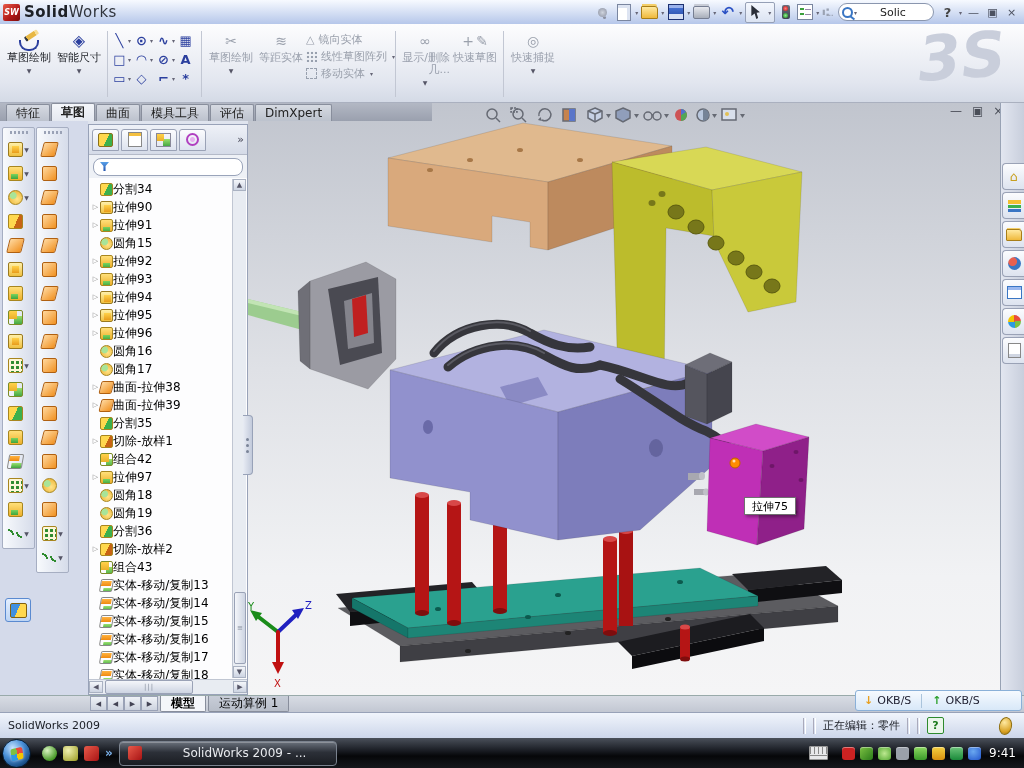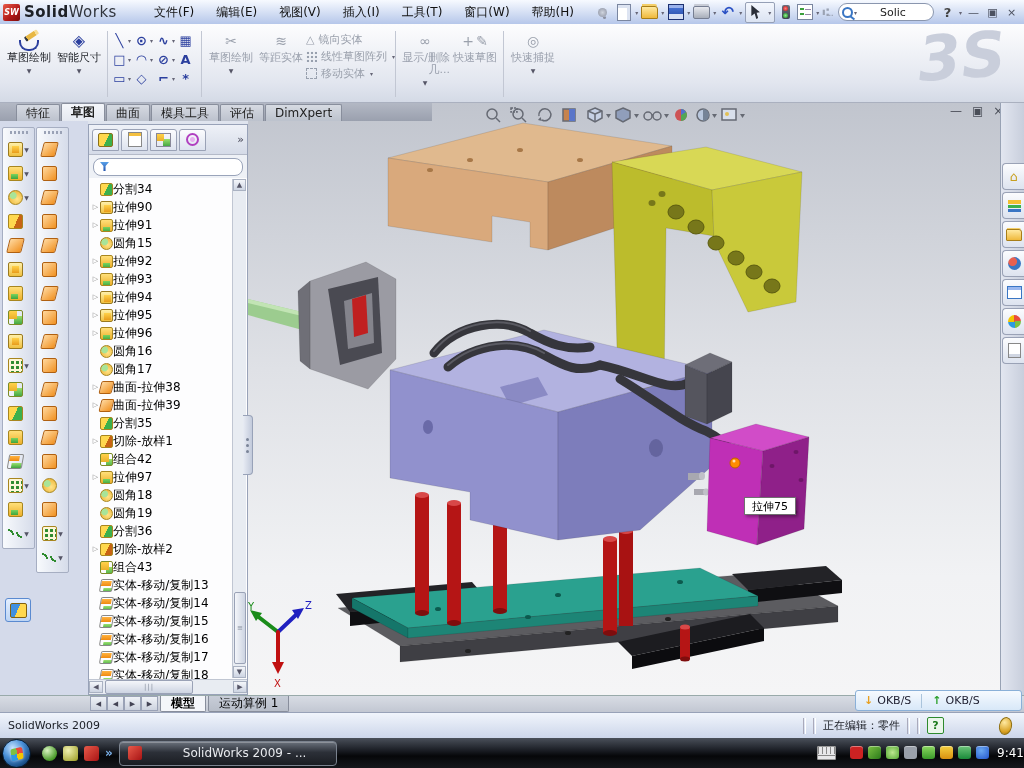--- a/index.html
+++ b/index.html
@@ -67,21 +67,21 @@
   .sgrid{display:grid;grid-template-columns:repeat(4,auto);grid-auto-rows:19px;align-items:center;padding-top:4px;column-gap:2px;}
   .sgi{display:flex;align-items:center;}
   .sgi .gly{color:#2b3f9e;font-size:13px;font-weight:bold;width:15px;text-align:center;line-height:1;}
   .rstack{display:flex;flex-direction:column;justify-content:flex-start;padding-top:5px;gap:3px;width:86px;}
   .srow{display:flex;align-items:center;gap:4px;font-size:11px;color:#9aa0ac;height:14px;white-space:nowrap;}
   .gdots{width:11px;height:11px;flex:none;background:radial-gradient(circle,#98a0ae 1.2px,transparent 1.6px);background-size:4px 4px;}
   .gmove{width:9px;height:9px;flex:none;border:1px dashed #98a0ae;}
   .rbtn .lbl{max-width:50px;text-align:right;}
 
   
-  .rtabs{left:0;top:103px;width:432px;height:18px;background:linear-gradient(#b3b8c4,#9aa0ae);display:flex;align-items:flex-end;padding-left:16px;box-sizing:border-box;gap:1px;}
+  .rtabs{left:0;top:103px;width:432px;height:18px;background:linear-gradient(#b3b8c4,#9aa0ae);display:flex;align-items:flex-end;padding-left:6px;box-sizing:border-box;gap:1px;}
   .rtab{font-size:12px;color:#222;background:linear-gradient(#d6dae2,#bcc2cd);border:1px solid #888e9c;border-bottom:none;
     padding:0 9px;height:16px;line-height:16px;border-radius:2px 2px 0 0;}
   .rtab.active{background:linear-gradient(#f4f6fa,#e4e8f0);font-weight:bold;height:17px;}
 
   
   .viewport{left:248px;top:103px;width:752px;height:592px;background:linear-gradient(#c1c5ce,#dfe1e6 45%,#f1f2f4 80%,#f5f5f6);}
   .model-svg{left:248px;top:121px;}
   .face{stroke:rgba(0,0,0,.18);stroke-width:.6;}
   .tooltip{left:744px;top:497px;width:50px;height:16px;background:#fff;border:1px solid #707070;
     box-shadow:2px 2px 3px rgba(0,0,0,.35);font-size:11px;color:#000;display:flex;align-items:center;justify-content:center;}
@@ -197,47 +197,37 @@
   .ql-olive{background:radial-gradient(circle at 35% 30%,#f0f0b0,#9a9a20);}
   .ql-sw{background:linear-gradient(135deg,#e85a4a,#a81414);}
   .ql-chev{color:#7ab0e8;font-size:12px;font-weight:bold;width:auto;}
   .task{height:23px;display:flex;align-items:center;gap:5px;color:#e8eaee;font-size:12px;padding:0 8px;margin-right:5px;
     border:1px solid #555b66;border-radius:4px;background:linear-gradient(#3c414a,#15171c 45%,#0a0b0e);
     box-shadow:inset 0 1px 0 rgba(255,255,255,.25);white-space:nowrap;overflow:hidden;}
   .task.active{background:linear-gradient(#6a717c,#2c3038 45%,#1a1d22);border-color:#7a828e;gap:41px;}
   .task .tic{width:14px;height:14px;flex:none;border-radius:2px;}
   .tic.sw{background:linear-gradient(135deg,#e85a4a,#a81414);}
   .tic.paint{background:linear-gradient(#c8ccd8 0 60%,#8a5a30 60%);border-radius:2px 2px 4px 4px;box-shadow:inset 2px -2px 0 #d8a040;}
-  .tray{margin-left:auto;display:flex;padding-right:0;}
+  .tray{margin-left:auto;display:flex;align-items:center;padding-right:8px;}
   .kbdic{width:17px;height:12px;background:#e8e8ea;border-radius:1px;border:1px solid #999;
     background-image:repeating-linear-gradient(90deg,#888 0 1px,transparent 1px 4px),linear-gradient(#888,#888);
     background-size:100% 7px,100% 1px;background-position:0 0,0 8px;background-repeat:no-repeat,no-repeat;margin-right:14px;}
   .tray-ic{width:13px;height:13px;border-radius:3px;box-shadow:inset 0 1px 0 rgba(255,255,255,.4);}
   .clock{color:#fff;font-size:12px;margin-left:8px;text-shadow:0 1px 1px #000;}
 </style>
 </head>
 <body>
 
 <div id="screen">
 
   <div class="titlebar abs">
     <span class="swcube">
         <i>SW</i>
       </span>
     <span class="logotext"><b>Solid</b><span>Works</span></span>
-    <div class="menus">
-
-    <span class="menu">文件(F)</span>
-        <span class="menu">编辑(E)</span>
-        <span class="menu">视图(V)</span>
-        <span class="menu">插入(I)</span>
-        <span class="menu">工具(T)</span>
-        <span class="menu">窗口(W)</span>
-        <span class="menu">帮助(H)</span>
-      </div>
     <div class="tbgroup">
       <span class="tb-pin"></span>
       <span class="tbi16">
           <i class="tb-new"></i>
         </span>
         <span class="mini-dd">▾</span>
       <span class="tbi16">
           <i class="tb-open"></i>
         </span>
         <span class="mini-dd">▾</span>

